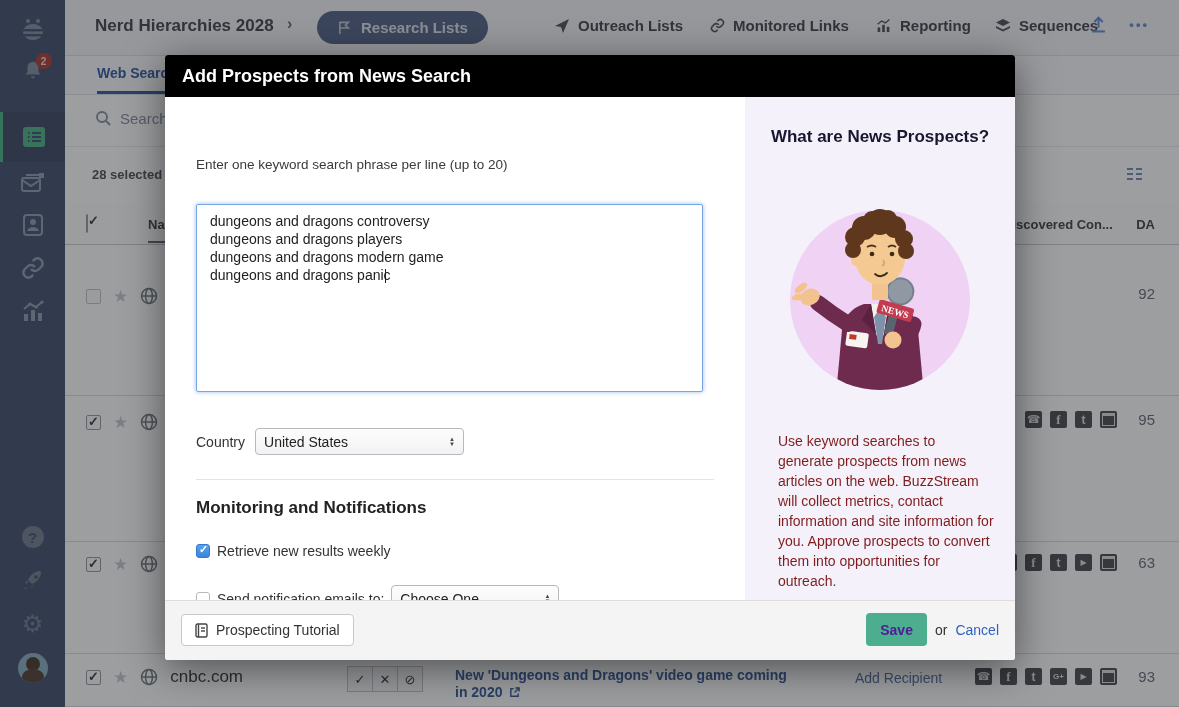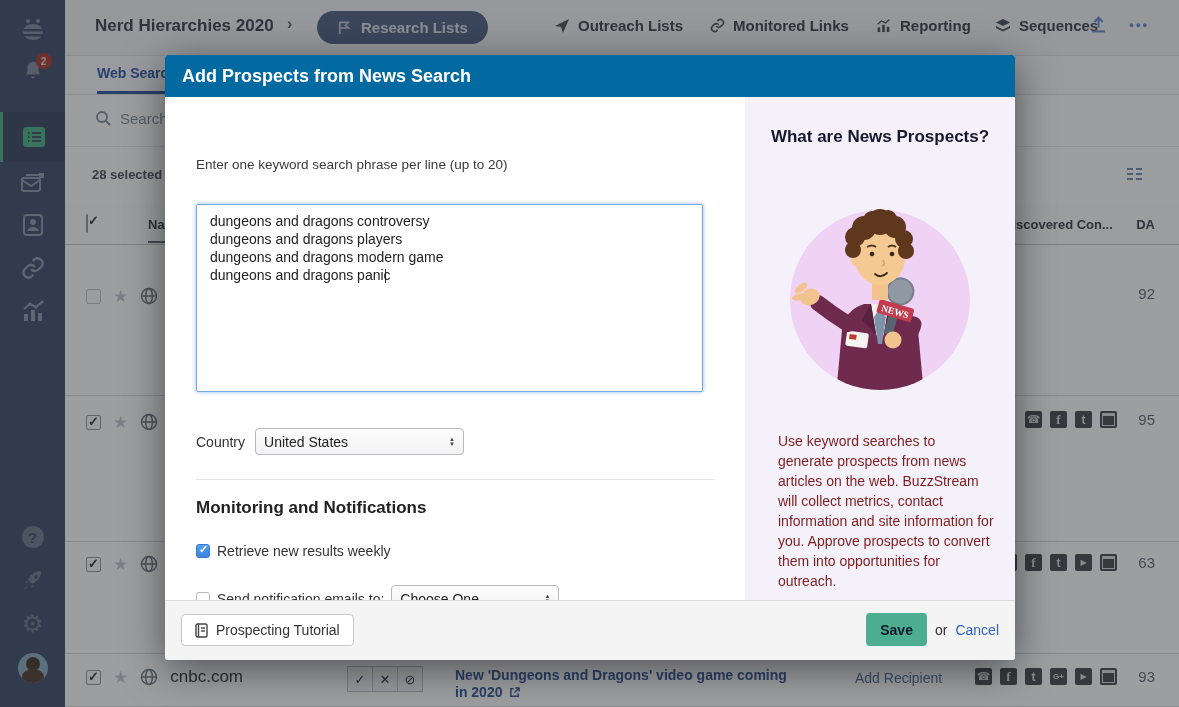--- a/index.html
+++ b/index.html
@@ -68,21 +68,21 @@
   .btn-group{position:absolute;display:flex}
   .btn-group .bg-btn{width:26px;height:26px;border:1px solid #c6c6ca;background:#f7f7f8;display:flex;align-items:center;justify-content:center;font-size:13px;color:#3f4349;margin-left:-1px}
   .article{position:absolute;width:335px;font-size:14px;font-weight:bold;color:#41639f;line-height:17px}
   .add-recip{position:absolute;font-size:14px;color:#5b76a5}
 
   
   #overlay{position:absolute;inset:0;background:rgba(10,12,18,0.40);z-index:10}
 
   
   #modal{position:absolute;left:165px;top:55px;width:850px;height:605px;background:#fff;z-index:20;border-radius:3px;box-shadow:0 8px 40px rgba(0,0,0,.5)}
-  #modal-header{position:absolute;left:0;top:0;right:0;height:42px;background:#0369a1;border-radius:3px 3px 0 0;display:flex;align-items:center;padding-left:17px}
+  #modal-header{position:absolute;left:0;top:0;right:0;height:42px;background:#000000;border-radius:3px 3px 0 0;display:flex;align-items:center;padding-left:17px}
   #modal-title{color:#fff;font-size:18px;font-weight:bold}
   #info-pane{position:absolute;left:580px;top:42px;width:270px;height:503px;background:#f5f1fa}
   .info-h{position:absolute;left:0;top:30px;width:270px;text-align:center;font-size:17px;font-weight:bold;color:#17172e}
   .info-illo{position:absolute;left:35px;top:93px}
   .info-p{position:absolute;left:33px;top:334px;width:216px;font-size:14px;line-height:20px;color:#7f1d1d}
 
   .form-label{position:absolute;left:31px;top:60px;font-size:13.5px;color:#3a3a3a}
   #kw-area{position:absolute;left:31px;top:107px;width:507px;height:188px;border:1px solid #77a7e2;border-radius:2px;box-shadow:0 0 4px rgba(90,150,230,.65);font-family:"Liberation Sans",sans-serif;font-size:14px;line-height:18px;color:#222;padding:7px 13px;resize:none;outline:none}
   #caret{position:absolute;left:220px;top:172px;width:1px;height:14px;background:#222}
   .country-row{position:absolute;left:31px;top:331px;display:flex;align-items:center;gap:10px;font-size:14px;color:#333}
@@ -94,21 +94,21 @@
   .section-h{position:absolute;left:31px;top:401px;font-size:17px;font-weight:bold;color:#222}
   .check-row{position:absolute;display:flex;align-items:center;gap:7px;font-size:14px;color:#333}
   .mac-cb{width:14px;height:14px;border-radius:3px;flex:none;position:relative}
   .mac-cb.on{background:linear-gradient(#55a2ef,#3c84e0);border:1px solid #3579cf}
   .mac-cb.on::after{content:"✓";position:absolute;left:2px;top:-2px;color:#fff;font-size:11px;font-weight:bold}
   .mac-cb.off{background:#fff;border:1px solid #b8b8bc}
 
   #modal-footer{position:absolute;left:0;top:545px;right:0;height:60px;background:#f4f4f5;border-top:1px solid #ddddde;border-radius:0 0 3px 3px}
   #tutorial-btn{position:absolute;left:16px;top:13px;height:32px;padding:0 13px;background:#fff;border:1px solid #c9c9cd;border-radius:4px;display:flex;align-items:center;gap:8px;font-size:14px;color:#333}
   .footer-right{position:absolute;right:16px;top:12px;display:flex;align-items:center;gap:8px}
-  #save-btn{height:33px;padding:0 14px;border:none;border-radius:4px;color:#0f172a;font-size:14px;font-weight:bold;font-family:"Liberation Sans",sans-serif}
+  #save-btn{height:33px;padding:0 14px;border:none;border-radius:4px;color:#4c1d95;font-size:14px;font-weight:bold;font-family:"Liberation Sans",sans-serif}
   .or-txt{font-size:14px;color:#333}
   #cancel-link{font-size:14px;color:#2f62c4;text-decoration:none}
 
   svg{display:block}
 </style>
 </head>
 <body>
 
 <div id="app">
 
@@ -189,21 +189,21 @@
     </div>
     <div class="sb-item" style="top:602px">
       <span style="font-size:24px;color:#7b8596">⚙</span>
     </div>
     <div class="sb-item" style="top:646px">
       <span class="avatar"></span>
     </div>
   </div>
 
   <div id="nav">
-    <span class="crumb">Nerd Hierarchies 2020</span>
+    <span class="crumb">Nerd Hierarchies 2028</span>
     <span class="crumb-chev">›</span>
     <span class="nav-pill">
       <svg width="15" height="15" viewBox="0 0 16 16" fill="none" stroke="#c3cad9" stroke-width="1.8">
           <path d="M3 15V2"></path>
           <path d="M3 2.5h9l-3 3 3 3H3"></path>
         </svg>
       <span>Research Lists</span>
     </span>
     <span class="nav-item" style="left:489px">
       <svg width="16" height="16" viewBox="0 0 16 16" fill="currentColor">

